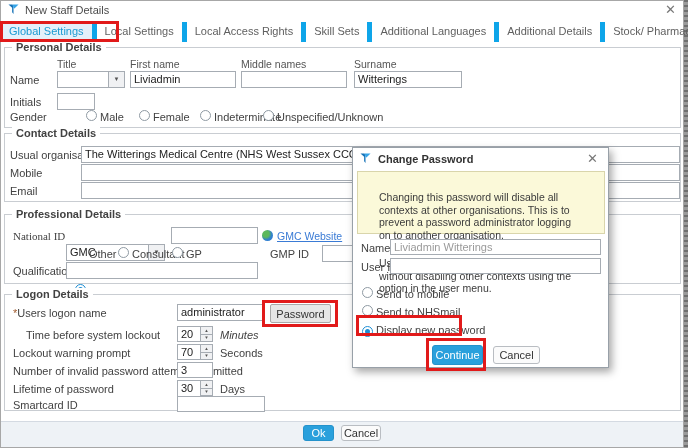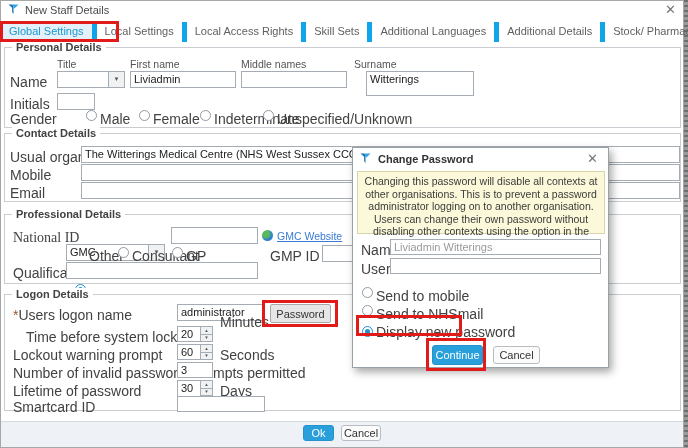--- a/index.html
+++ b/index.html
@@ -12,21 +12,21 @@
   .titlebar-text { font-size:11px; color:#4a4a4a; }
   .close-x { font-size:13px; color:#777; cursor:pointer; }
   
   .tabbar { left:1px; top:22px; height:20px; display:flex; align-items:stretch; font-size:11px; color:#5f5f5f; }
   .tab { padding:3px 8px 0 8px; border-right:5px solid #0ea5e9; white-space:nowrap; cursor:pointer; }
   .tab:last-child { border-right:1px solid #c9c9c9; }
   .tab.active { color:#1b9ad2; background:#e4f0fa; }
   
   .group { border:1px solid #c9cdd2; background:transparent; }
   .legend { font-size:11px; font-weight:700; color:#424242; background:#fff; padding:0 4px; white-space:nowrap; }
-  .lbl { font-size:14px; color:#424242; white-space:nowrap; }
+  .lbl { font-size:11px; color:#424242; white-space:nowrap; }
   .collbl { font-size:10.5px; color:#555; white-space:nowrap; }
   .mark { color:#a05a2c; }
   
   .field { border:1px solid #a6acb3; background:#fff; font-size:11px; color:#222;
     line-height:15px; padding:0 3px; overflow:hidden; white-space:nowrap; }
   .ghost { color:#9a9a9a; }
   .select { padding-right:18px; position:relative; }
   .sel-arrow { position:absolute; right:0; top:0; bottom:0; width:16px; background:#f0f1f3;
     border-left:1px solid #a6acb3; color:#555; font-size:6px; display:flex; align-items:center; justify-content:center; }
   .spinbtns { width:12px; border:1px solid #a6acb3; border-left:none; background:#f0f1f3;
@@ -49,21 +49,21 @@
   .globe { width:11px; height:11px; border-radius:50%;
     background:radial-gradient(circle at 35% 35%, #5cb85c 0 32%, #2f7fd0 60%); }
   
   .footer { left:1px; top:421px; width:682px; height:26px; background:#eef2f6; border-top:1px solid #d4dae2; }
   
   .dialog { left:352px; top:147px; width:257px; height:221px; background:#fff;
     border:1px solid #98a0a8; box-shadow:3px 4px 8px rgba(0,0,0,0.35); z-index:10; }
   .dlg-title { font-size:11px; font-weight:700; color:#333; }
   .infobox { background:#fbf9d9; border:1px solid #d9d5ab; padding:3px 5px; font-size:10.5px;
     line-height:12.5px; color:#3b3b3b; }
-  .infobox div { margin:0;text-align:center; }
+  .infobox div { margin:16px; }
   
   .redbox { border:3px solid #e11a1a; pointer-events:none; z-index:30; }
   .appicon { width:11px; height:11px; display:block; }
 </style>
 </head>
 <body>
 
 <div id="screen">
   <div class="abs win"></div>
   <div class="abs edge-strip"></div>
@@ -95,21 +95,21 @@
   <div class="abs collbl" style="left:130px;top:58px;">First name</div>
   <div class="abs collbl" style="left:241px;top:58px;">Middle names</div>
   <div class="abs collbl" style="left:354px;top:58px;">Surname</div>
 
   <div class="abs lbl" style="left:10px;top:74px;">Name</div>
   <div class="abs field select" style="left:57px;top:71px;width:68px;height:17px;">
     <span class="sel-arrow">▼</span>
   </div>
   <div class="abs field" style="left:130px;top:71px;width:106px;height:17px;">Liviadmin</div>
   <div class="abs field" style="left:241px;top:71px;width:106px;height:17px;"></div>
-  <div class="abs field" style="left:366px;top:71px;width:108px;height:25px;">Witterings</div>
+  <div class="abs field" style="left:354px;top:71px;width:108px;height:17px;">Witterings</div>
 
   <div class="abs lbl" style="left:10px;top:96px;">Initials</div>
   <div class="abs field" style="left:57px;top:93px;width:38px;height:17px;"></div>
 
   <div class="abs lbl" style="left:10px;top:111px;">Gender</div>
   <span class="abs radio" style="left:86px;top:110px;"></span>
   <div class="abs lbl" style="left:100px;top:111px;">Male</div>
   <span class="abs radio" style="left:139px;top:110px;"></span>
   <div class="abs lbl" style="left:153px;top:111px;">Female</div>
   <span class="abs radio" style="left:200px;top:110px;"></span>
@@ -162,24 +162,24 @@
   </div>
   <div class="abs field" style="left:177px;top:304px;width:86px;height:17px;">administrator</div>
   <div class="abs btn-gray" style="left:270px;top:304px;width:61px;height:19px;">Password</div>
 
   <div class="abs lbl" style="left:26px;top:329px;">Time before system lockout</div>
   <div class="abs field" style="left:177px;top:326px;width:24px;height:16px;">20</div>
   <div class="abs spinbtns" style="left:201px;top:326px;height:16px;">
       <span>▲</span>
       <span>▼</span>
     </div>
-  <div class="abs lbl" style="left:220px;top:314px;">Minutes</div>
+  <div class="abs lbl" style="left:220px;top:329px;font-style:italic;">Minutes</div>
 
   <div class="abs lbl" style="left:13px;top:347px;">Lockout warning prompt</div>
-  <div class="abs field" style="left:177px;top:344px;width:24px;height:16px;">60</div>
+  <div class="abs field" style="left:177px;top:344px;width:24px;height:16px;">70</div>
   <div class="abs spinbtns" style="left:201px;top:344px;height:16px;">
       <span>▲</span>
       <span>▼</span>
     </div>
   <div class="abs lbl" style="left:220px;top:347px;">Seconds</div>
 
   <div class="abs lbl" style="left:13px;top:365px;">Number of invalid password attempts permitted</div>
   <div class="abs field" style="left:177px;top:362px;width:36px;height:16px;">3</div>
 
   <div class="abs lbl" style="left:13px;top:383px;">Lifetime of password</div>

